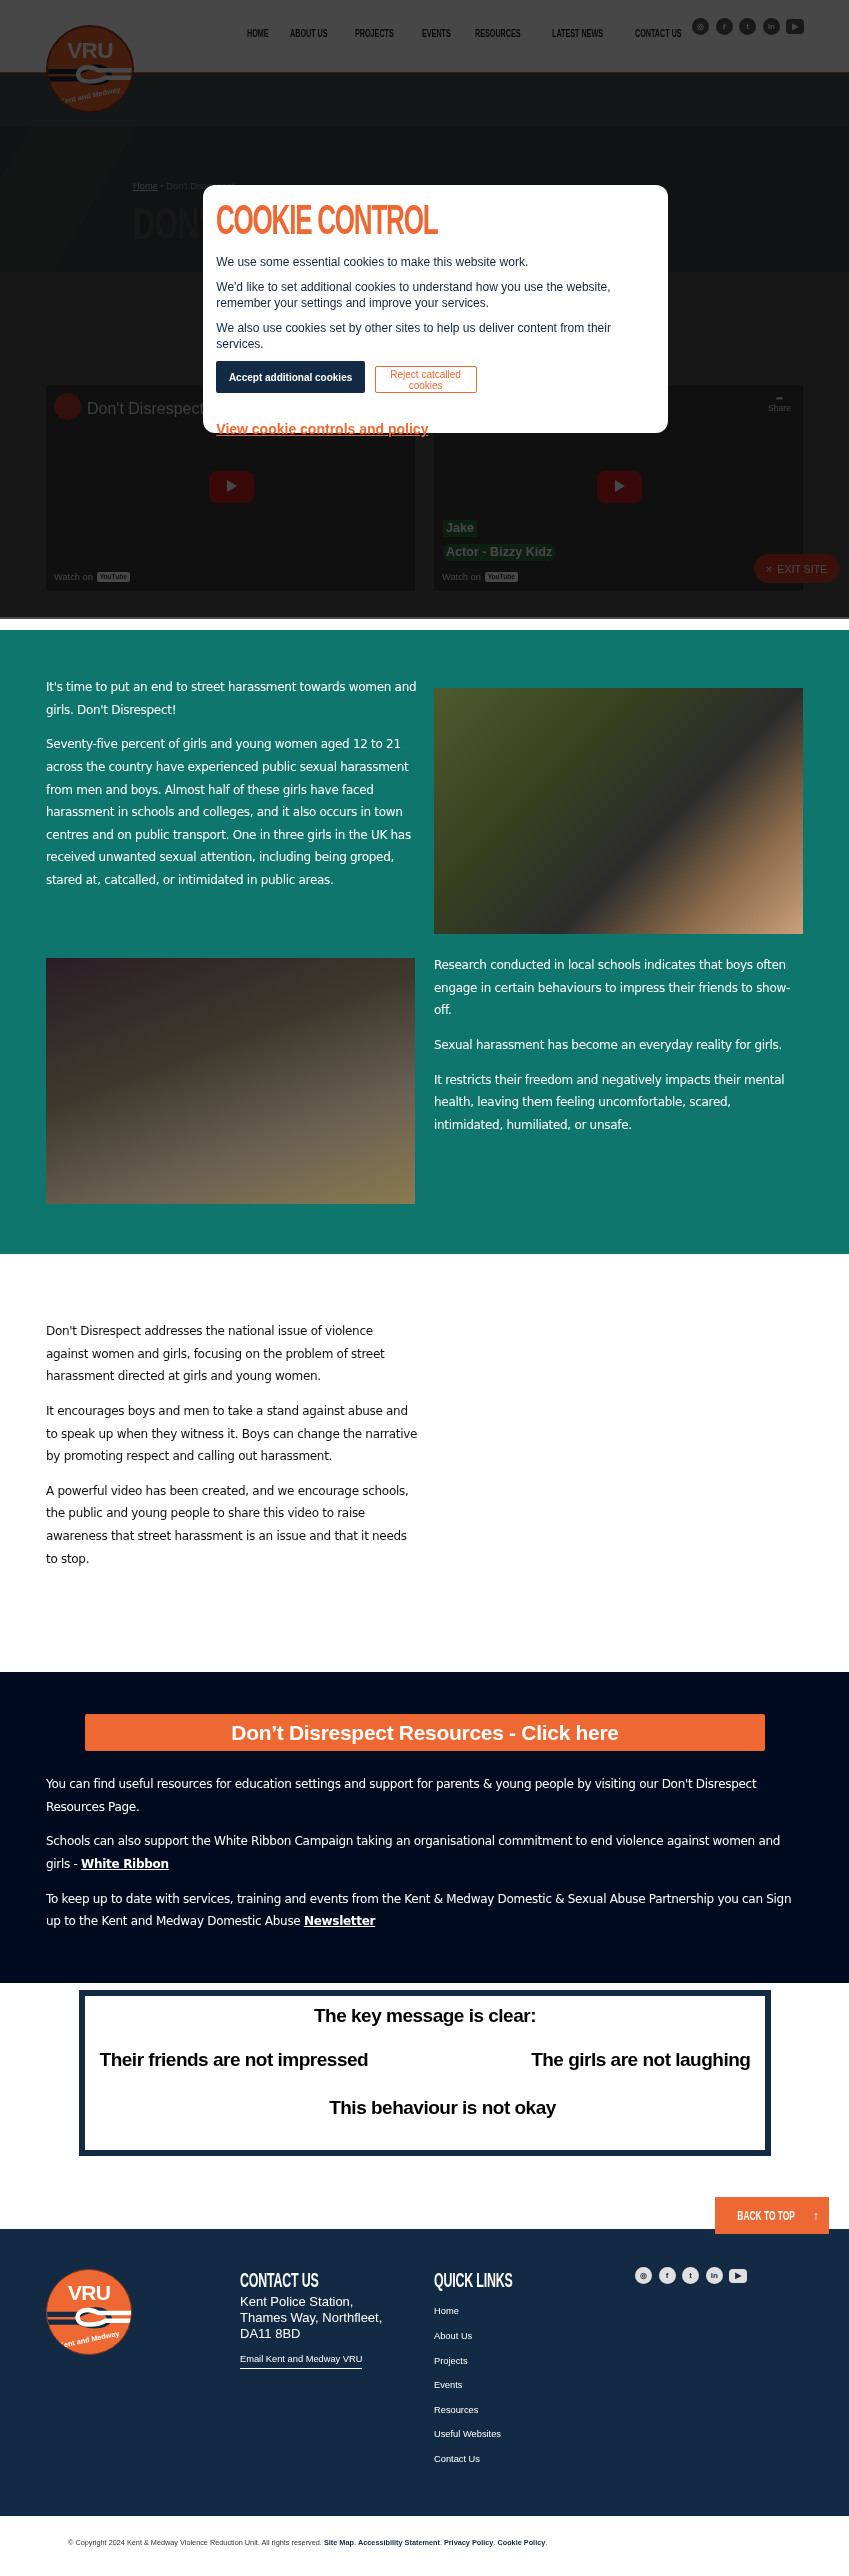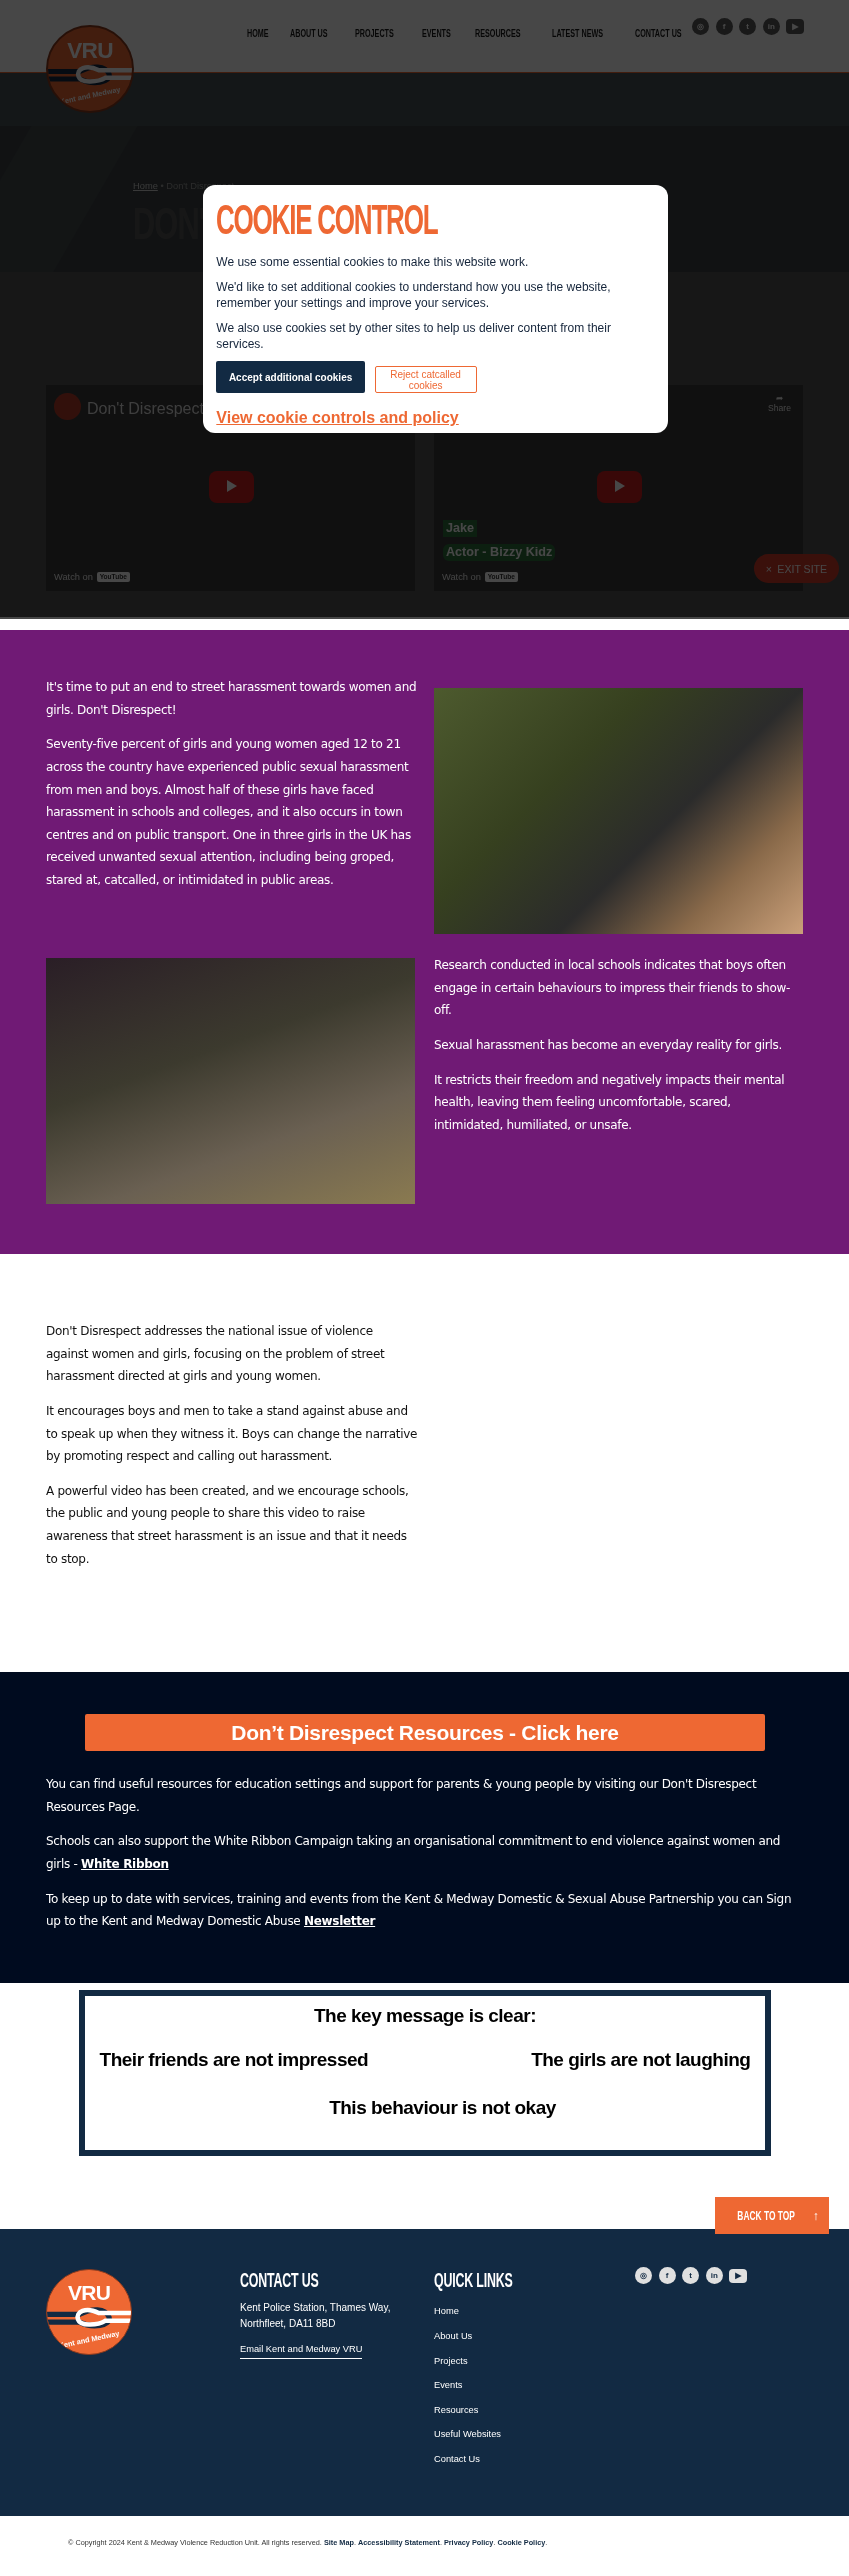--- a/index.html
+++ b/index.html
@@ -45,25 +45,25 @@
   .overlay { position: absolute; left: 0; top: 0; width: 850px; height: 619px; background: rgba(0,0,0,0.72); z-index: 10; }
 
   
   .cookie { position: absolute; left: 203px; top: 185px; width: 465px; height: 248px; background: #ffffff; border-radius: 12px; z-index: 20; padding: 0 13.3px; }
   .cookie h2 { color: #ee6833; font-size: 42px; font-weight: 700; letter-spacing: -2px; margin-top: 12px; transform: scaleX(0.62); transform-origin: left; white-space: nowrap; line-height: 46px; }
   .cookie p { color: #14243a; font-size: 12px; line-height: 16px; margin-top: 9.3px; }
   .cookie p.first { margin-top: 10.6px; }
   .cookie .btns { display: flex; gap: 9.3px; margin-top: 9.3px; align-items: flex-end; }
   .btn-accept { width: 149px; height: 32px; background: #122a43; color: #fff; font-weight: 700; font-size: 10px; border: none; border-radius: 2px; text-align: left; padding-left: 12.6px; font-family: "Liberation Sans", sans-serif; }
   .btn-reject { width: 102px; height: 27px; background: #fff; color: #ee6833; font-size: 10px; border: 1.3px solid #ee6833; border-radius: 2px; font-family: "Liberation Sans", sans-serif; }
-  .cookie .policy { display: inline-block; margin-top: 16px; color: #ee6833; font-weight: 700; font-size: 16px; text-decoration: underline; }
+  .cookie .policy { display: inline-block; margin-top: 28px; color: #ee6833; font-weight: 700; font-size: 14px; text-decoration: underline; }
 
   
   .gap-white { height: 13.3px; background: #fff; }
-  .intro { position: relative; background: #701a75; height: 624px; color: #fff; }
+  .intro { position: relative; background: #0f766e; height: 624px; color: #fff; }
   .intro .col-left { position: absolute; left: 46px; top: 46px; width: 372px; }
   .intro .col-right { position: absolute; left: 434px; top: 58px; width: 369px; }
   .bodytxt { font-family: "DejaVu Sans", sans-serif; font-size: 12px; line-height: 22.6px; letter-spacing: -0.3px; }
   .bodytxt p { margin-bottom: 12px; }
   .photo { background: #3a3a2e; position: relative; overflow: hidden; }
   .photo1 { width: 369px; height: 246px; background: linear-gradient(135deg, #4d5a2e 0%, #36401f 35%, #2b2b2b 60%, #8a6a4a 80%, #caa07a 100%); }
   .photo2 { position: absolute; left: 46px; top: 958px; width: 369px; height: 246px; background: linear-gradient(160deg, #2a1e26 0%, #3c3a2e 40%, #6a6052 70%, #8a7a50 100%); }
   .research { margin-top: 20px; }
 
   
@@ -86,21 +86,21 @@
   .back-top span.lbl { transform: scaleX(0.7); display: inline-block; }
 
   
   .footer { position: relative; background: #122a43; height: 287px; color: #fff; }
   .f-logo { position: absolute; left: 46px; top: 40px; width: 86px; height: 86px; border-radius: 50%; background: #ee6833; border: 1.3px solid #8a3a1e; overflow: hidden; }
   .f-logo .vru { position: absolute; top: 10.6px; left: 0; right: 0; text-align: center; color: #fff; font-weight: 700; font-size: 21px; letter-spacing: -0.7px; }
   .f-logo .knot { position: absolute; left: 0; top: 35px; width: 100%; height: 26.5px; }
   .f-logo .km { position: absolute; bottom: 10.6px; left: 0; right: 0; text-align: center; color: #fff; font-size: 7.3px; font-weight: 700; transform: rotate(-12deg); }
   .f-h { font-weight: 700; font-size: 20px; letter-spacing: -0.3px; transform: scaleX(0.62); transform-origin: left; white-space: nowrap; }
   .f-contact { position: absolute; left: 240px; top: 40px; width: 159px; }
-  .f-contact .addr { margin-top: 8px; font-size: 10px; line-height: 16px; }
+  .f-contact .addr { margin-top: 2px; font-size: 13px; line-height: 16px; }
   .f-contact .email { display: inline-block; margin-top: 12px; font-size: 9.3px; color: #fff; text-decoration: none; border-bottom: 0.7px solid #fff; padding-bottom: 4px; }
   .f-links { position: absolute; left: 434px; top: 26.5px; }
   .f-links ul { list-style: none; margin-top: 13.3px; }
   .f-links li { font-size: 9.3px; height: 24.6px; line-height: 13.3px; }
   .f-links li a { color: #fff; text-decoration: none; }
   .f-socials { position: absolute; left: 635px; top: 38px; display: flex; gap: 6.6px; }
   .f-socials .soc { background: #e0e0e0; color: #122a43; }
   .copyright { height: 53px; background: #fff; display: flex; align-items: center; padding-left: 68px; font-size: 7.3px; color: #333; }
   .copyright a { color: #122a43; font-weight: 700; text-decoration: none; }
   .copyright span.sep { margin-right: 2px; }

